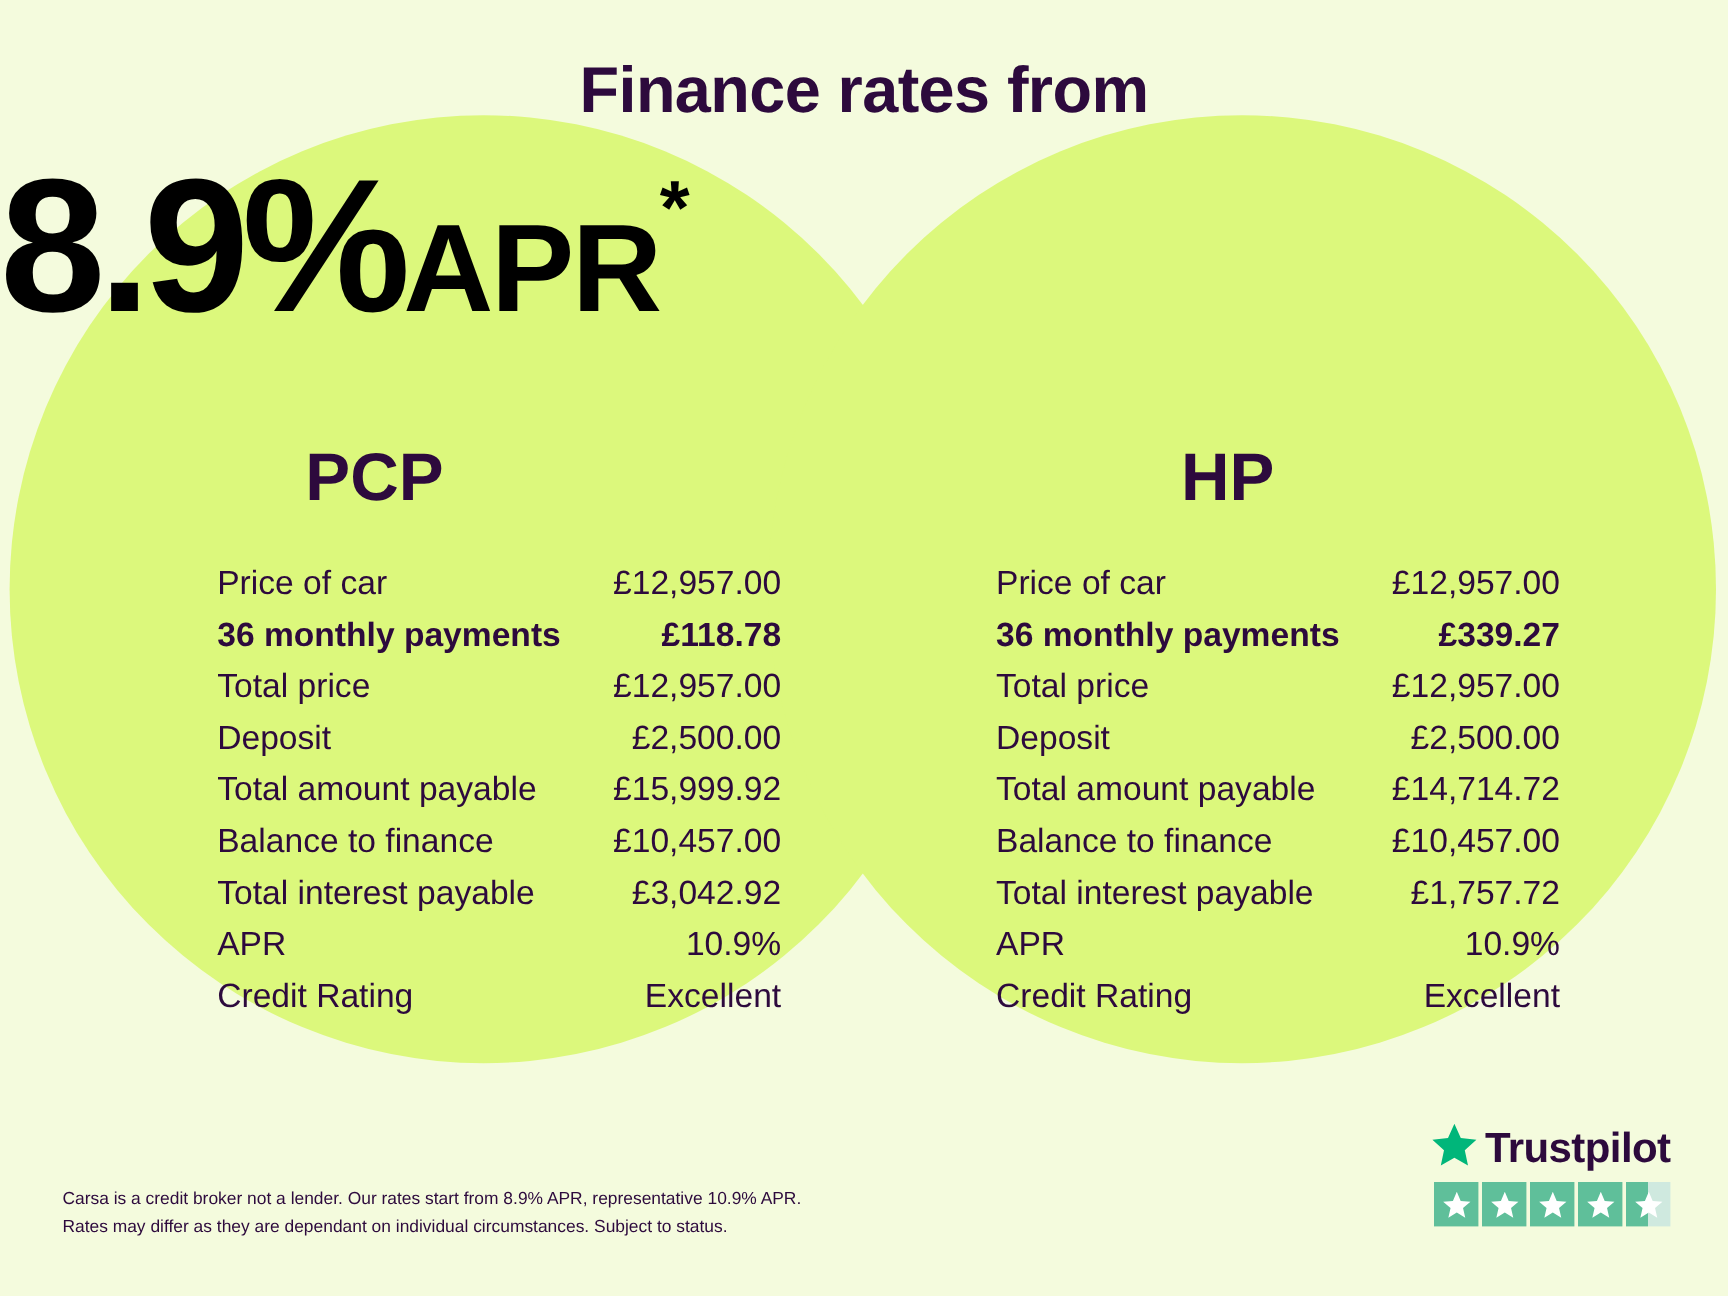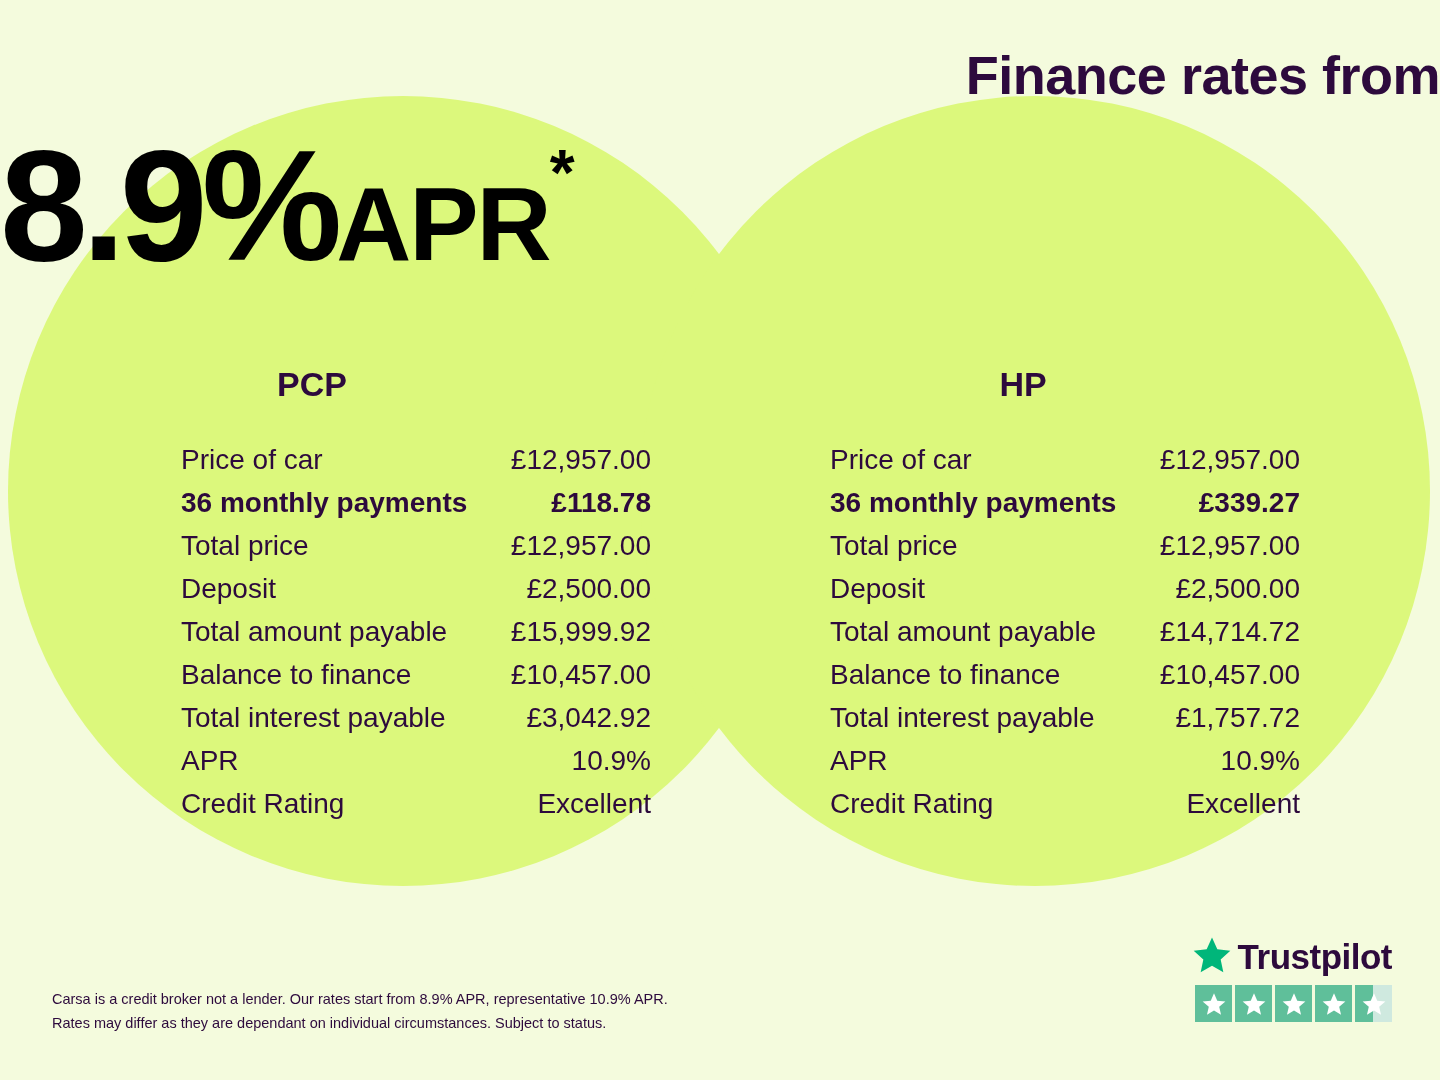--- a/index.html
+++ b/index.html
@@ -38,21 +38,21 @@
   }
   .content {
     position: absolute;
     inset: 0;
   }
   .headline {
     position: absolute;
     top: 44px;
     left: 0;
     width: 100%;
-    text-align: right;
+    text-align: center;
     font-size: 54px;
     font-weight: bold;
     letter-spacing: -0.5px;
     color: #2d0a3d;
   }
   .bigrate {
     position: absolute;
     top: 126px;
     left: 0;
     width: 100%;
@@ -87,21 +87,21 @@
     left: 0;
     width: 100%;
     display: flex;
   }
   .col {
     width: 50%;
     padding: 0 0;
   }
   .col-title {
     text-align: center;
-    font-size: 34px;
+    font-size: 56px;
     font-weight: bold;
     color: #2d0a3d;
     margin-bottom: 34px;
   }
   .col-pcp .col-title { padding-right: 96px; }
   .col-hp .col-title { padding-right: 114px; }
   .rows {
     width: 470px;
   }
   .col-pcp .rows { margin-left: 181px; }

